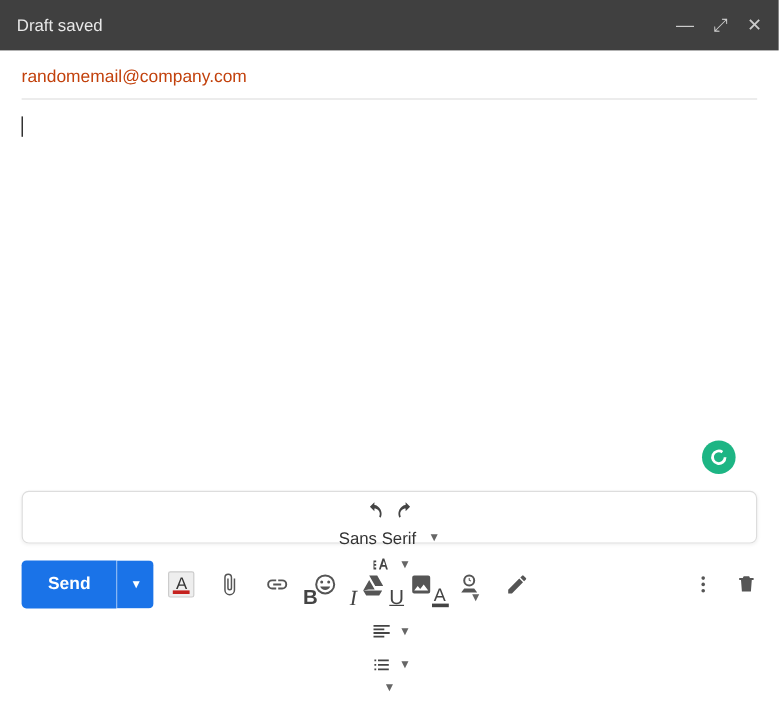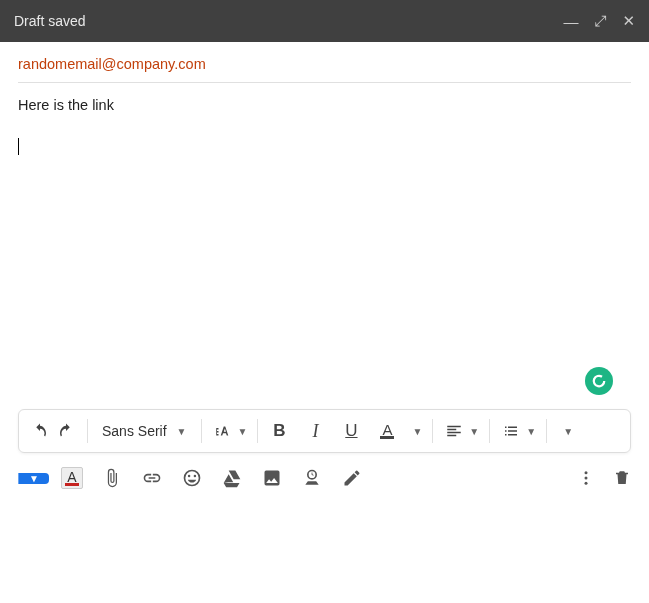--- a/index.html
+++ b/index.html
@@ -14,21 +14,21 @@
     .field-row { border-bottom: 1px solid #e0e0e0; padding: 14px 0 10px 0; font-size: 14.5px; color: #c2410c; }
     
     .body-area { padding: 14px 18px; font-size: 14.5px; color: #222; height: 320px; position: relative; }
     .body-line { margin-bottom: 24px; }
     .body-url { word-break: break-all; line-height: 1.5; }
     .cursor { display:inline-block; width:1px; height:17px; background:#000; vertical-align:-3px; }
     
     .fab { position: absolute; right: 36px; bottom: 8px; width: 28px; height: 28px; background: #1db584; border-radius: 50%; display:flex; align-items:center; justify-content:center; }
     .fab svg { width:18px; height:18px; }
     
-    .format-bar { margin: 6px 18px 0 18px; border: 1px solid #ddd; border-radius: 6px; height: 44px; display:flex; align-items:center; padding: 2px 10px; box-shadow: 0 1px 3px rgba(0,0,0,0.06); color:#444; }
+    .format-bar { margin: 6px 18px 0 18px; border: 1px solid #ddd; border-radius: 6px; height: 44px; display:flex; align-items:center; padding: 2px 10px; box-shadow: 0 1px 3px rgba(0,0,0,0.06); color:#444;flex-direction:column; }
     .fb-group { display:flex; align-items:center; gap:4px; }
     .fb-sep { width:1px; height:24px; background:#e0e0e0; margin: 0 10px; }
     .fb-btn { display:flex; align-items:center; justify-content:center; min-width:22px; height:28px; cursor:pointer; color:#444; }
     .fb-btn svg { width:18px; height:18px; }
     .font-select { font-size:14px; color:#333; display:flex; align-items:center; gap:10px; cursor:pointer; padding: 0 4px; }
     .drop-arrow { font-size:10px; color:#666; }
     
     .bottom-bar { display:flex; align-items:center; padding: 14px 18px 0 18px; gap: 12px; }
     .send-btn { display:flex; align-items:stretch; }
     .send-main { background:#1a73e8; color:#fff; font-weight:bold; font-size:14.5px; border:none; padding: 12px 22px; border-top-left-radius:4px; border-bottom-left-radius:4px; cursor:pointer; }
@@ -52,21 +52,20 @@
     <span>⤢</span>
     <span>✕</span>
   </div>
 </div>
 
 <div class="fields">
   <div class="field-row">randomemail@company.com</div>
 </div>
 
 <div class="body-area">
-  <div class="body-line">Here is the link</div>
   <div class="body-url"><span class="cursor"></span></div>
   <div class="fab">
     <svg viewBox="0 0 24 24" fill="none" stroke="#fff" stroke-width="3">
         <path d="M19 12a7 7 0 1 1-3-5.7"></path>
       </svg>
   </div>
 </div>
 
 <div class="format-bar">
   <div class="fb-group">
@@ -123,20 +122,21 @@
         </svg>
       </span>
     <span class="drop-arrow">▼</span>
   </div>
   <div class="fb-sep"></div>
   <span class="fb-btn drop-arrow">▼</span>
 </div>
 
 <div class="bottom-bar">
   <div class="send-btn">
+    <button class="send-main">Send</button>
     <button class="send-more">
         <span class="drop-arrow" style="color:#fff;">▼</span>
       </button>
   </div>
   <div class="tool-icons">
     <span class="ti boxed" style="flex-direction:column;gap:0;">
       <span style="font-size:14px;line-height:12px;color:#333;">A</span>
       <span style="width:14px;height:3px;background:#c5221f;display:block;"></span>
     </span>
     <span class="ti">

